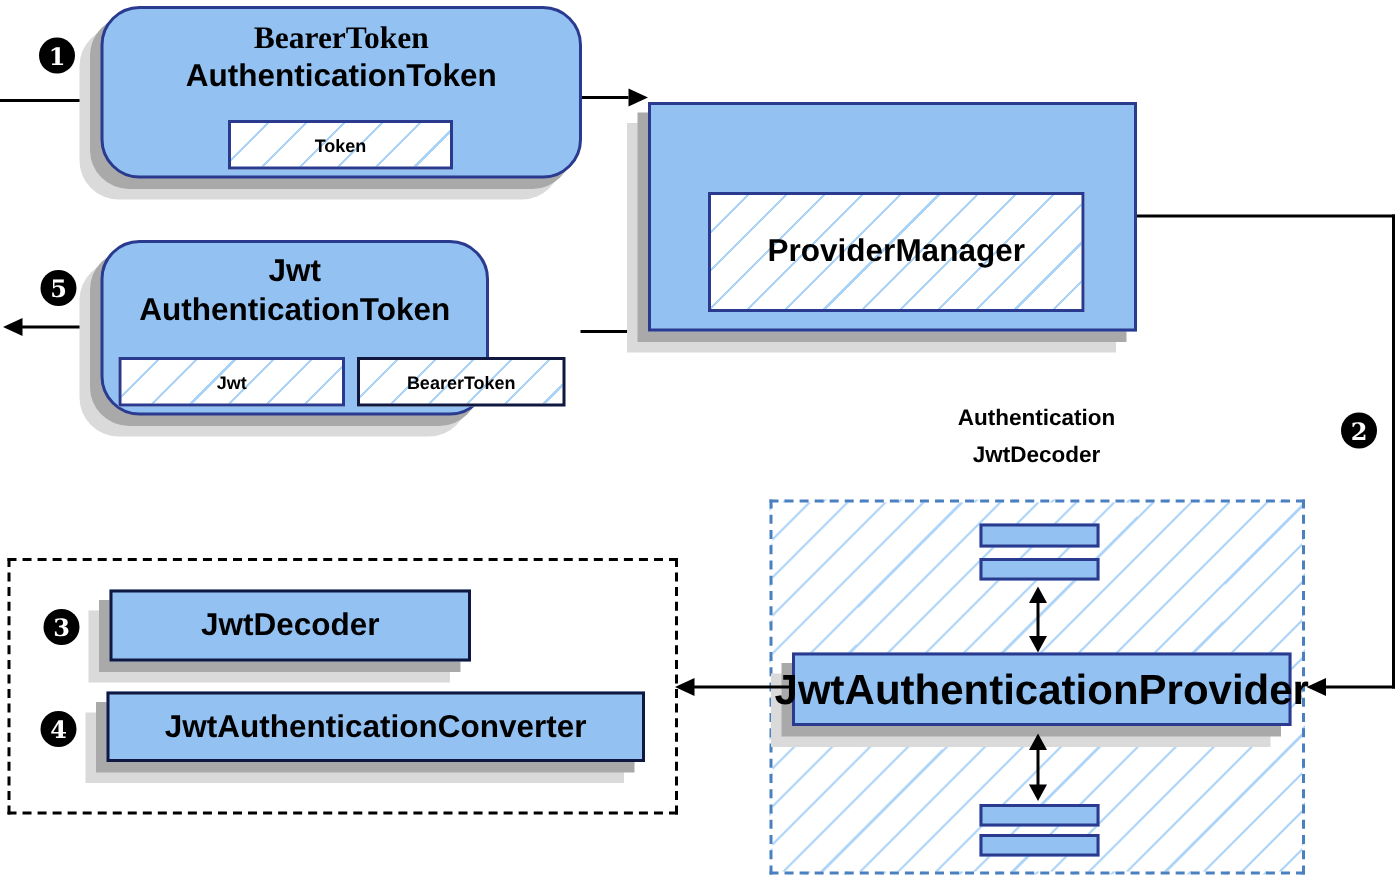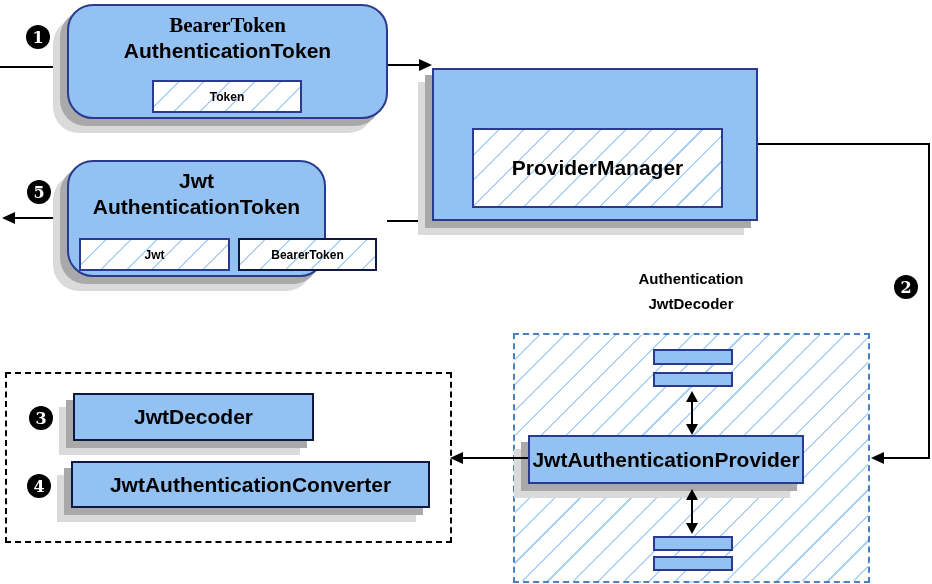--- a/index.html
+++ b/index.html
@@ -99,21 +99,21 @@
   </div>
 
   <div class="blue-dashed hatch" style="left:513px;top:333px;width:357px;height:250px;">
     <div class="bar" style="left:138px;top:14px;width:80px;height:16px;"></div>
     <div class="bar" style="left:138px;top:37px;width:80px;height:15px;"></div>
     <div class="varrow" style="left:170px;top:56px;height:44px;">
       <div class="head-up"></div>
       <div class="stem"></div>
       <div class="head-down"></div>
     </div>
-    <div class="box flexcenter" style="left:13px;top:100px;width:276px;height:49px;font-size:21px;">JwtAuthenticationProvider</div>
+    <div class="box flexcenter" style="left:13px;top:100px;width:333px;height:49px;font-size:28px;">JwtAuthenticationProvider</div>
     <div class="varrow" style="left:170px;top:154px;height:45px;">
       <div class="head-up"></div>
       <div class="stem"></div>
       <div class="head-down"></div>
     </div>
     <div class="bar" style="left:138px;top:201px;width:80px;height:15px;"></div>
     <div class="bar" style="left:138px;top:221px;width:80px;height:15px;"></div>
   </div>
 
   <div class="hline" style="left:462px;top:457px;width:66px;"></div>

